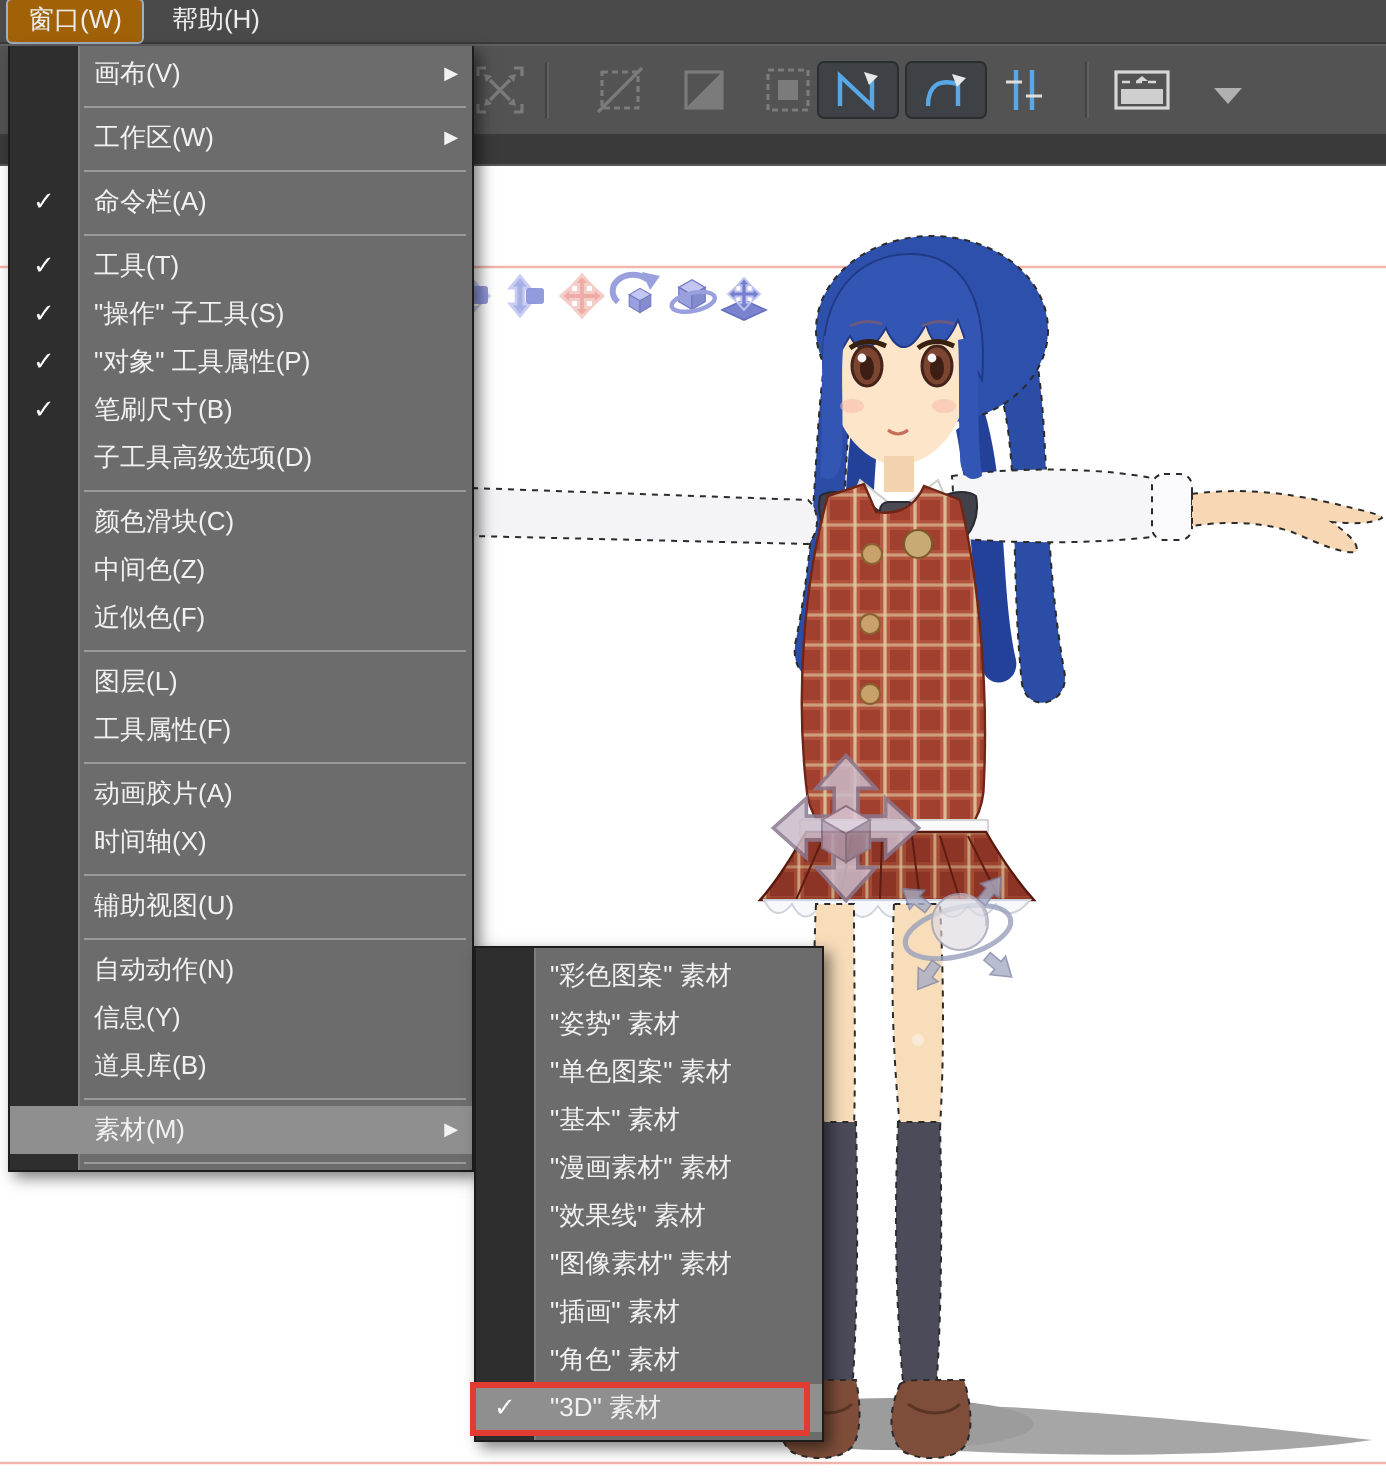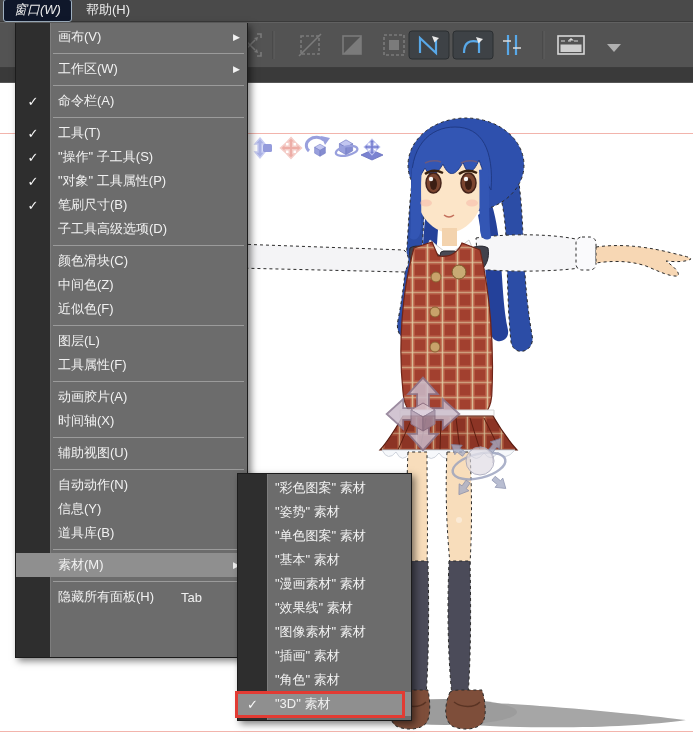--- a/index.html
+++ b/index.html
@@ -6,30 +6,30 @@
   .stage{position:relative;width:693px;height:742px;overflow:hidden;background:#fff;
          font-family:"Liberation Sans","DejaVu Sans",sans-serif;-webkit-font-smoothing:antialiased;}
   
   .canvas-svg{position:absolute;left:0;top:0;z-index:1;}
   .sel{stroke:#2b2b2b;stroke-width:1;stroke-dasharray:3 3;}
   
   .menubar{position:absolute;left:0;top:0;right:0;height:22px;background:#4a4a4a;
            border-bottom:1px solid #3a3a3a;display:flex;align-items:center;gap:3px;
            padding-left:3px;font-size:13px;color:#ececec;z-index:6;box-sizing:border-box;}
   .mb-item{padding:1px 10px 2px 10px;border:1px solid transparent;border-radius:3px;cursor:default;}
-  .mb-item.selected{background:#0f172a;border-color:#9fb0c0;font-style:italic;}
+  .mb-item.selected{background:#a16207;border-color:#9fb0c0;}
   .toolbar{position:absolute;left:0;top:22px;right:0;height:46px;background:#535353;
            border-top:1px solid #616161;border-bottom:1px solid #3c3c3c;z-index:5;box-sizing:border-box;}
   .tabstrip{position:absolute;left:0;top:68px;right:0;height:15px;background:#3a3a3a;
             border-bottom:1px solid #565656;z-index:5;box-sizing:border-box;}
   
   .panel{position:absolute;box-sizing:border-box;border:1px solid #1c1c1c;
          box-shadow:3px 3px 7px rgba(0,0,0,.5);font-size:13px;color:#f1f1f1;
          padding-top:2px;overflow:hidden;}
-  #window-menu{left:15px;top:23px;width:233px;height:635px;z-index:10;border-top:none;
+  #window-menu{left:4px;top:23px;width:233px;height:563px;z-index:10;border-top:none;
          background:linear-gradient(90deg,#2e2e2e 0,#2e2e2e 34px,#7d7d7d 34px,#7d7d7d 35px,#6c6c6c 35px);}
   #material-submenu{left:237px;top:473px;width:175px;height:248px;z-index:11;
          background:linear-gradient(90deg,#2e2e2e 0,#2e2e2e 29px,#7d7d7d 29px,#7d7d7d 30px,#6c6c6c 30px);}
   .menu-row{position:relative;height:24px;display:flex;align-items:center;cursor:default;white-space:nowrap;}
   .menu-row.hl{background:#8f8f8f;}
   .check{width:34px;flex:none;text-align:center;font-size:13px;color:#fafafa;}
   #material-submenu .check{width:29px;}
   .lbl{padding-left:8px;}
   .arrow{position:absolute;right:7px;top:50%;transform:translateY(-52%);font-size:9px;color:#f2f2f2;}
   .short{position:absolute;left:165px;}

